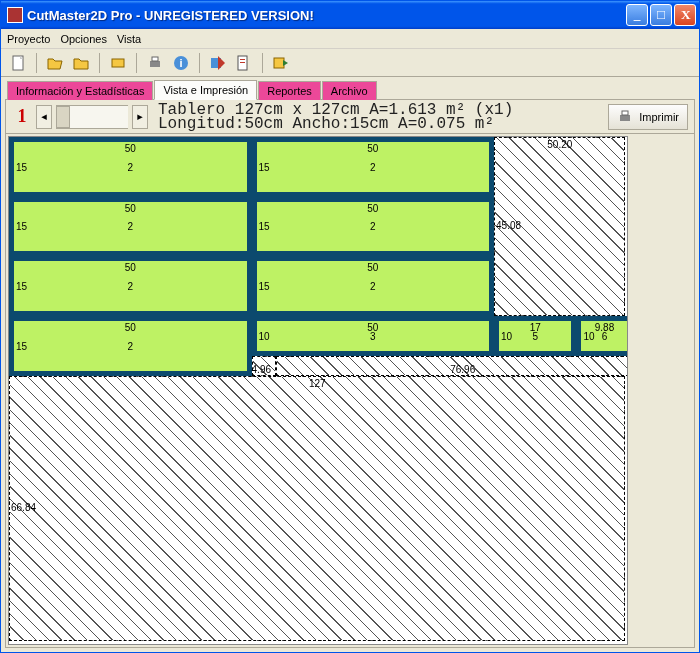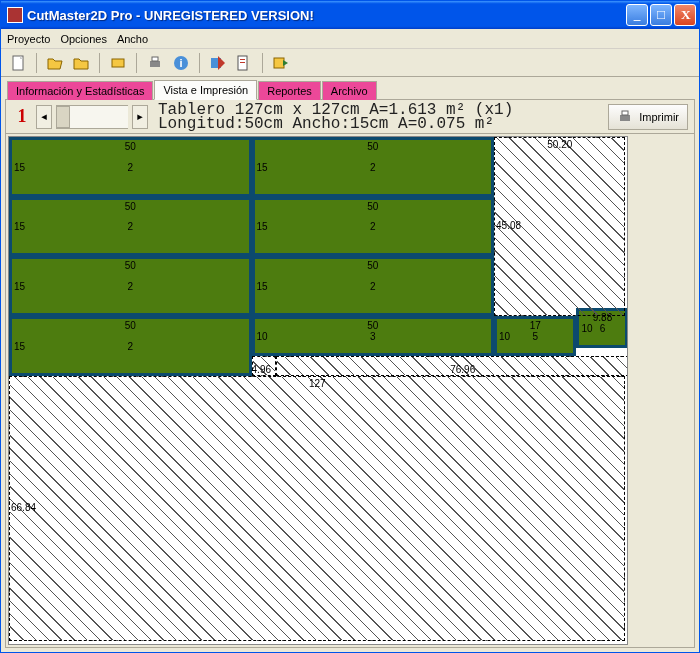--- a/index.html
+++ b/index.html
@@ -25,21 +25,21 @@
   .pagenum { width:20px; text-align:center; color:#c00; font-size:18px; font-weight:bold; font-family: "Times New Roman", serif; }
   .scrollbtn { width:16px; height:24px; border:1px solid #aca899; background:#f1efe2; display:flex; align-items:center; justify-content:center; cursor:pointer;}
   .scrolltrack { width:72px; height:24px; border-top:1px solid #aca899; border-bottom:1px solid #aca899; background:#f7f6ef; position:relative;}
   .scrollthumb { position:absolute; left:0; top:0; bottom:0; width:14px; background:#d9d5c3; border:1px solid #aca899;}
   .infobox { flex:1; margin:0 6px; font-family: "Courier New", monospace; font-size:16px; line-height:14px; color:#222; }
   .printbtn { height:26px; padding:0 8px; border:1px solid #aca899; background:linear-gradient(to bottom,#fdfdfd,#e5e2d6); display:flex; align-items:center; gap:6px; cursor:pointer;}
   .canvasrow { flex:1; display:flex; overflow:hidden; }
   .canvas { flex:1; border:1px solid #888; margin:2px; background:#fff; position:relative; overflow:hidden;}
   .sidecol { width:60px; margin:2px 4px 2px 0; }
   .hatch { background: repeating-linear-gradient(45deg, #555 0, #555 1px, transparent 1px, transparent 9px); }
-  .piece { position:absolute; border:3px solid #0c4a6e; background:#4d7c0f; }
+  .piece { position:absolute; border:5px solid #0c4a6e; background:#bef264; }
   .piece .wlabel { position:absolute; top:1px; left:50%; transform:translateX(-50%); font-size:10px; }
   .piece .hlabel { position:absolute; top:50%; left:2px; transform:translateY(-50%); font-size:10px; }
   .piece .clabel { position:absolute; top:50%; left:50%; transform:translate(-50%,-50%); font-size:10px; }
   .waste { position:absolute; border:1px dashed #000; }
   .dimlabel { position:absolute; font-size:10px; }
   svg.icn { width:16px; height:16px; }
 </style>
 </head>
 <body>
 
@@ -50,21 +50,21 @@
     <div class="titlectl">
       <button class="btn-min">_</button>
       <button class="btn-max">□</button>
       <button class="btn-close">X</button>
     </div>
   </div>
 
   <div class="menubar">
     <span>Proyecto</span>
     <span>Opciones</span>
-    <span>Ancho</span>
+    <span>Vista</span>
   </div>
 
   <div class="toolbar">
     <div class="tbtn">
         <svg class="icn">
           <rect x="3" y="1" width="10" height="14" fill="#fff" stroke="#666"></rect>
           <path d="M10 1 L13 4 L10 4 Z" fill="#ccc"></path>
         </svg>
       </div>
     <div class="sep"></div>
@@ -188,21 +188,21 @@
           <div class="piece" style="left: 242.52px; top: 178.937px; width: 242.52px; height: 39.7638px;">
             <span class="wlabel">50</span>
             <span class="hlabel">10</span>
             <span class="clabel">3</span>
           </div>
           <div class="piece" style="left: 485.039px; top: 178.937px; width: 82.4567px; height: 39.7638px;">
             <span class="wlabel">17</span>
             <span class="hlabel">10</span>
             <span class="clabel">5</span>
           </div>
-          <div class="piece" style="left: 567.496px; top: 171px; width: 47px; height: 39.7638px; padding-left: 46px;">
+          <div class="piece" style="left: 567.496px; top: 179px; width: 47px; height: 39.7638px; padding-left: 46px;">
             <span class="wlabel">9.88</span>
             <span class="hlabel">10</span>
             <span class="clabel">6</span>
           </div>
           <div class="waste hatch" style="left: 485.039px; top: 0px; width: 130.573px; height: 178.937px;"></div>
           <span class="dimlabel" style="left: 538.326px; top: 2px;">50.20</span>
           <span class="dimlabel" style="left: 487.039px; top: 83.4685px;">45.08</span>
           <div class="waste hatch" style="left: 242.52px; top: 218.701px; width: 24.058px; height: 19.8819px;"></div>
           <span class="dimlabel" style="left: 242.549px; top: 226.583px;">4.96</span>
           <div class="waste hatch" style="left: 266.578px; top: 218.701px; width: 373.286px; height: 19.8819px;"></div>

